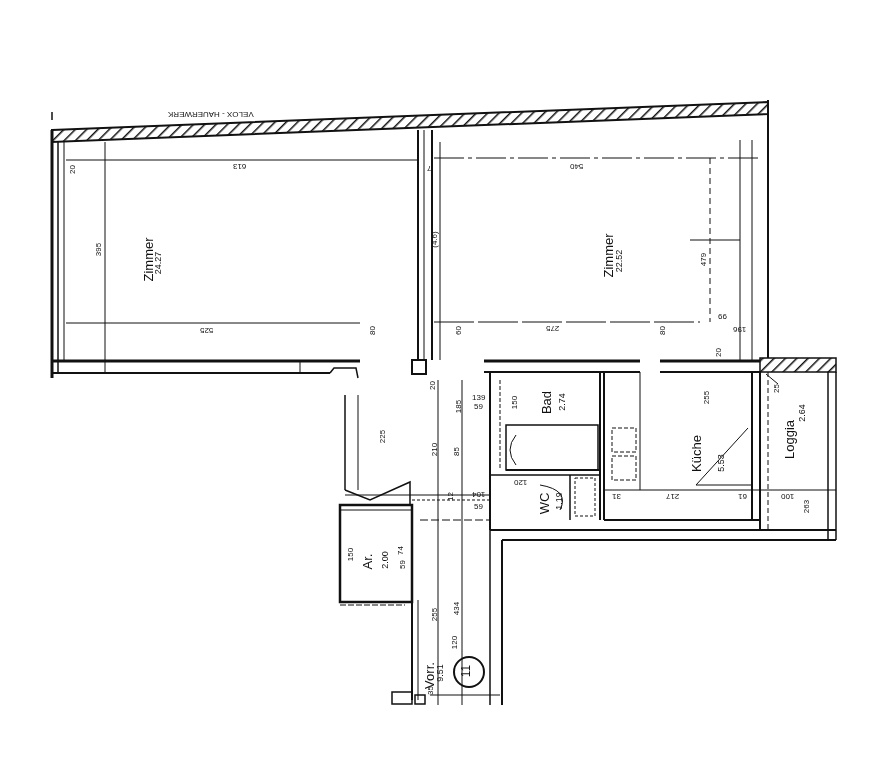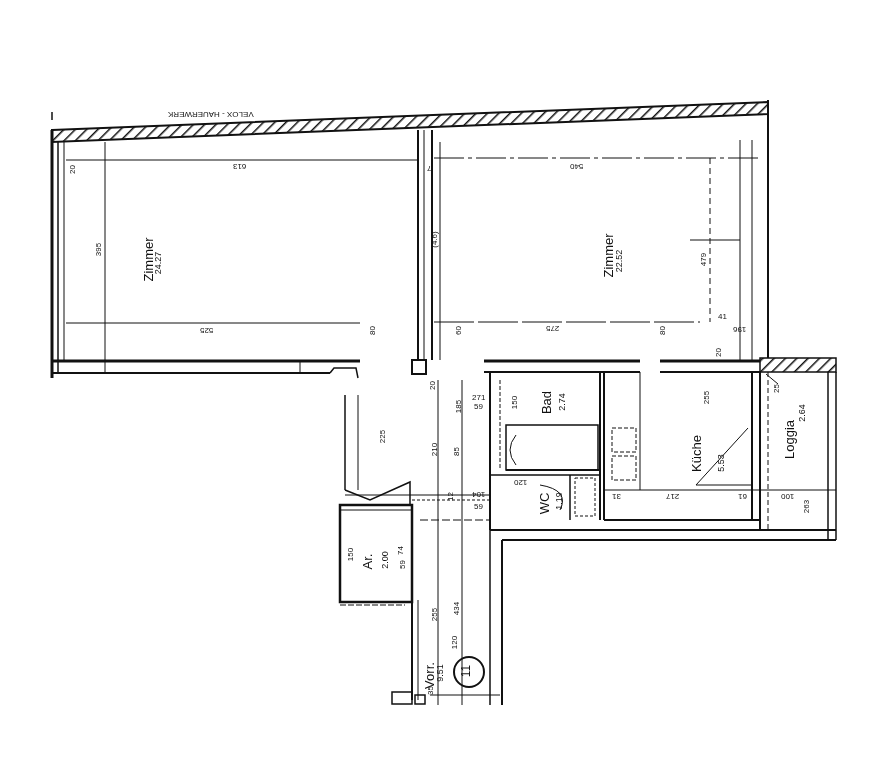--- a/index.html
+++ b/index.html
@@ -159,32 +159,32 @@
 <div class="lbl dim rot" style="left:92px;top:245px;">395</div>
 <div class="lbl dim flip" style="left:570px;top:162px;">540</div>
 <div class="lbl dim flip" style="left:546px;top:324px;">275</div>
 <div class="lbl dim rot" style="left:697px;top:255px;">479</div>
 <div class="lbl dim rot" style="left:68px;top:165px;">20</div>
 <div class="lbl dim flip" style="left:427px;top:164px;">7</div>
 <div class="lbl dim rot" style="left:426px;top:235px;">(4.6)</div>
 <div class="lbl dim rot" style="left:368px;top:326px;">80</div>
 <div class="lbl dim rot" style="left:454px;top:326px;">60</div>
 <div class="lbl dim rot" style="left:658px;top:326px;">80</div>
-<div class="lbl dim" style="left:718px;top:312px;">41</div>
+<div class="lbl dim" style="left:718px;top:312px;">66</div>
 <div class="lbl dim flip" style="left:733px;top:325px;">196</div>
 <div class="lbl dim rot" style="left:714px;top:348px;">20</div>
 <div class="lbl dim rot" style="left:700px;top:393px;">255</div>
 <div class="lbl dim flip" style="left:666px;top:492px;">217</div>
 <div class="lbl dim flip" style="left:612px;top:492px;">31</div>
 <div class="lbl dim flip" style="left:738px;top:492px;">61</div>
 <div class="lbl dim flip" style="left:781px;top:492px;">100</div>
 <div class="lbl dim rot" style="left:800px;top:502px;">263</div>
 <div class="lbl dim rot" style="left:772px;top:384px;">25</div>
 <div class="lbl dim rot" style="left:508px;top:398px;">150</div>
-<div class="lbl dim" style="left:472px;top:393px;">271</div>
+<div class="lbl dim" style="left:472px;top:393px;">139</div>
 <div class="lbl dim" style="left:474px;top:402px;">59</div>
 <div class="lbl dim flip" style="left:514px;top:478px;">120</div>
 <div class="lbl dim flip" style="left:472px;top:490px;">104</div>
 <div class="lbl dim" style="left:474px;top:502px;">59</div>
 <div class="lbl dim rot" style="left:376px;top:432px;">225</div>
 <div class="lbl dim rot" style="left:428px;top:445px;">210</div>
 <div class="lbl dim rot" style="left:452px;top:402px;">185</div>
 <div class="lbl dim rot" style="left:452px;top:447px;">85</div>
 <div class="lbl dim rot" style="left:428px;top:381px;">20</div>
 <div class="lbl dim rot" style="left:344px;top:550px;">150</div>

